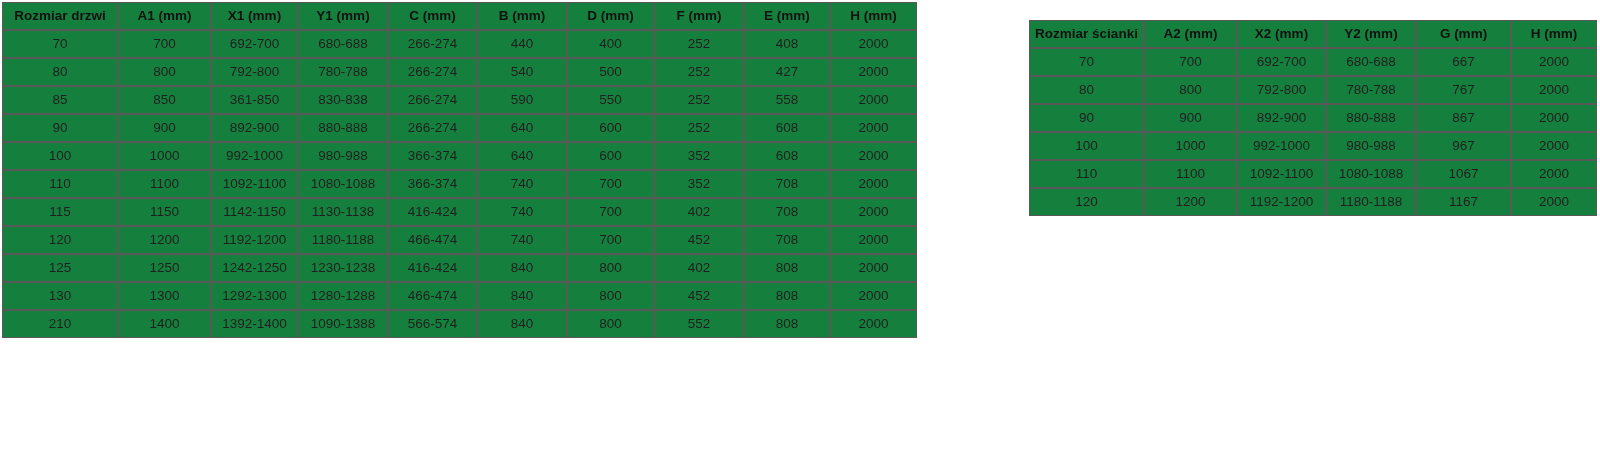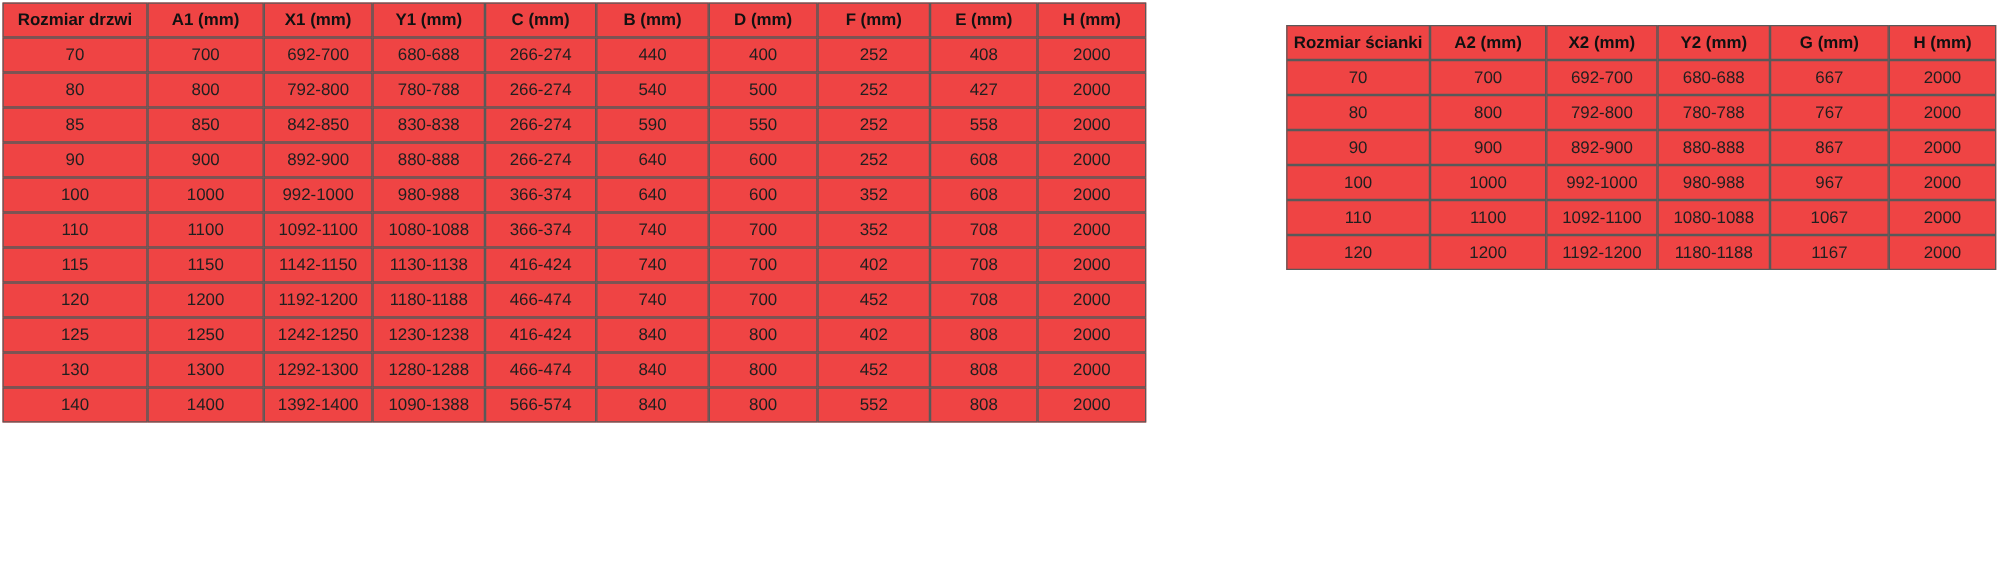--- a/index.html
+++ b/index.html
@@ -10,21 +10,21 @@
     height: 459px;
     font-family: "Liberation Sans", sans-serif;
     color: #1f1f1f;
     position: relative;
   }
   .spec-table {
     position: absolute;
     border-collapse: separate;
     border-spacing: 0;
     table-layout: fixed;
-    background: #ef4444;
+    background: #15803d;
   }
   .spec-table th, .spec-table td {
     border: 1px solid #595959;
     text-align: center;
     vertical-align: middle;
     height: 26px;
     padding: 0 2px;
     font-size: 13.5px;
     line-height: 26px;
     white-space: nowrap;
@@ -96,21 +96,21 @@
         <td>266-274</td>
         <td>540</td>
         <td>500</td>
         <td>252</td>
         <td>427</td>
         <td>2000</td>
       </tr>
       <tr>
         <td>85</td>
         <td>850</td>
-        <td>842-850</td>
+        <td>361-850</td>
         <td>830-838</td>
         <td>266-274</td>
         <td>590</td>
         <td>550</td>
         <td>252</td>
         <td>558</td>
         <td>2000</td>
       </tr>
       <tr>
         <td>90</td>
@@ -190,21 +190,21 @@
         <td>1292-1300</td>
         <td>1280-1288</td>
         <td>466-474</td>
         <td>840</td>
         <td>800</td>
         <td>452</td>
         <td>808</td>
         <td>2000</td>
       </tr>
       <tr>
-        <td>140</td>
+        <td>210</td>
         <td>1400</td>
         <td>1392-1400</td>
         <td>1090-1388</td>
         <td>566-574</td>
         <td>840</td>
         <td>800</td>
         <td>552</td>
         <td>808</td>
         <td>2000</td>
       </tr>

